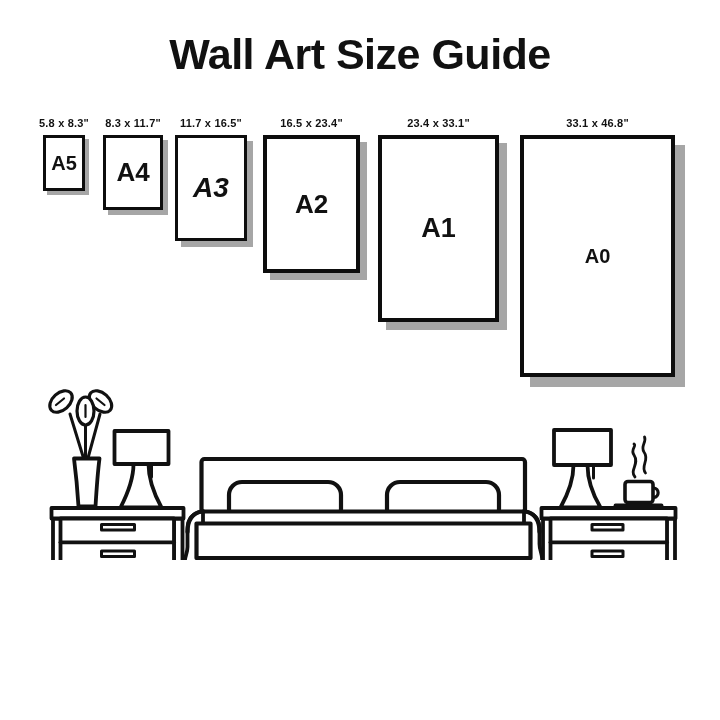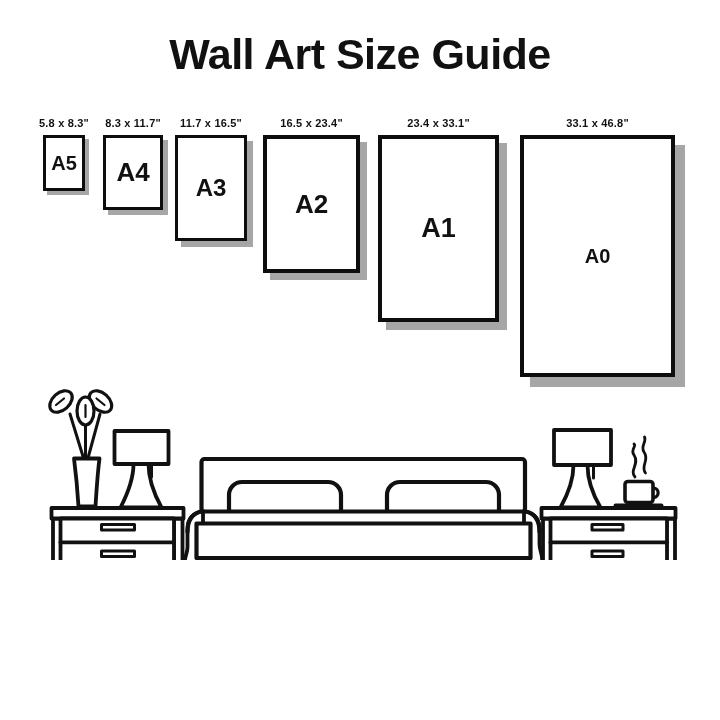--- a/index.html
+++ b/index.html
@@ -18,21 +18,21 @@
     position:absolute;inset:0;background:#fff;border:3px solid #0d0d0d;
     box-sizing:border-box;display:flex;align-items:center;justify-content:center;
   }
   .frame .letter{font-weight:bold;color:#111;}
   .frame .dim{
     position:absolute;bottom:calc(100% + 6px);left:50%;transform:translateX(-50%);
     white-space:nowrap;font-size:11px;font-weight:bold;letter-spacing:0.2px;color:#111;
   }
   .f-a5{left:43px;width:42px;height:56px;}  .f-a5 .box{box-shadow:4px 4px 0 #a6a6a6;}  .f-a5 .letter{font-size:20px;}
   .f-a4{left:103px;width:60px;height:75px;} .f-a4 .box{box-shadow:5px 5px 0 #a6a6a6;}  .f-a4 .letter{font-size:26px;}
-  .f-a3{left:175px;width:72px;height:106px;}.f-a3 .box{box-shadow:6px 6px 0 #a6a6a6;}  .f-a3 .letter{font-size:24px;}
+  .f-a3{left:175px;width:72px;height:106px;}.f-a3 .box{box-shadow:6px 6px 0 #a6a6a6;}  .f-a3 .letter{font-size:28px;font-style:italic;}
   .f-a2{left:263px;width:97px;height:138px;}.f-a2 .box{border-width:4px;box-shadow:7px 7px 0 #a6a6a6;justify-content:center;} .f-a2 .letter{font-size:26px;}
   .f-a1{left:378px;width:121px;height:187px;}.f-a1 .box{border-width:4px;box-shadow:8px 8px 0 #a6a6a6;} .f-a1 .letter{font-size:27px;text-align:center;}
   .f-a0{left:520px;width:155px;height:242px;}.f-a0 .box{border-width:4px;box-shadow:10px 10px 0 #a6a6a6;} .f-a0 .letter{font-size:20px;}
   
   .scene{position:absolute;left:0;top:380px;width:720px;height:240px;}
   
   .logo{position:absolute;left:5px;top:623px;width:84px;height:84px;}
   .site{
     position:absolute;left:401px;top:670px;font-size:34px;font-weight:800;
     letter-spacing:0.2px;color:#151515;

